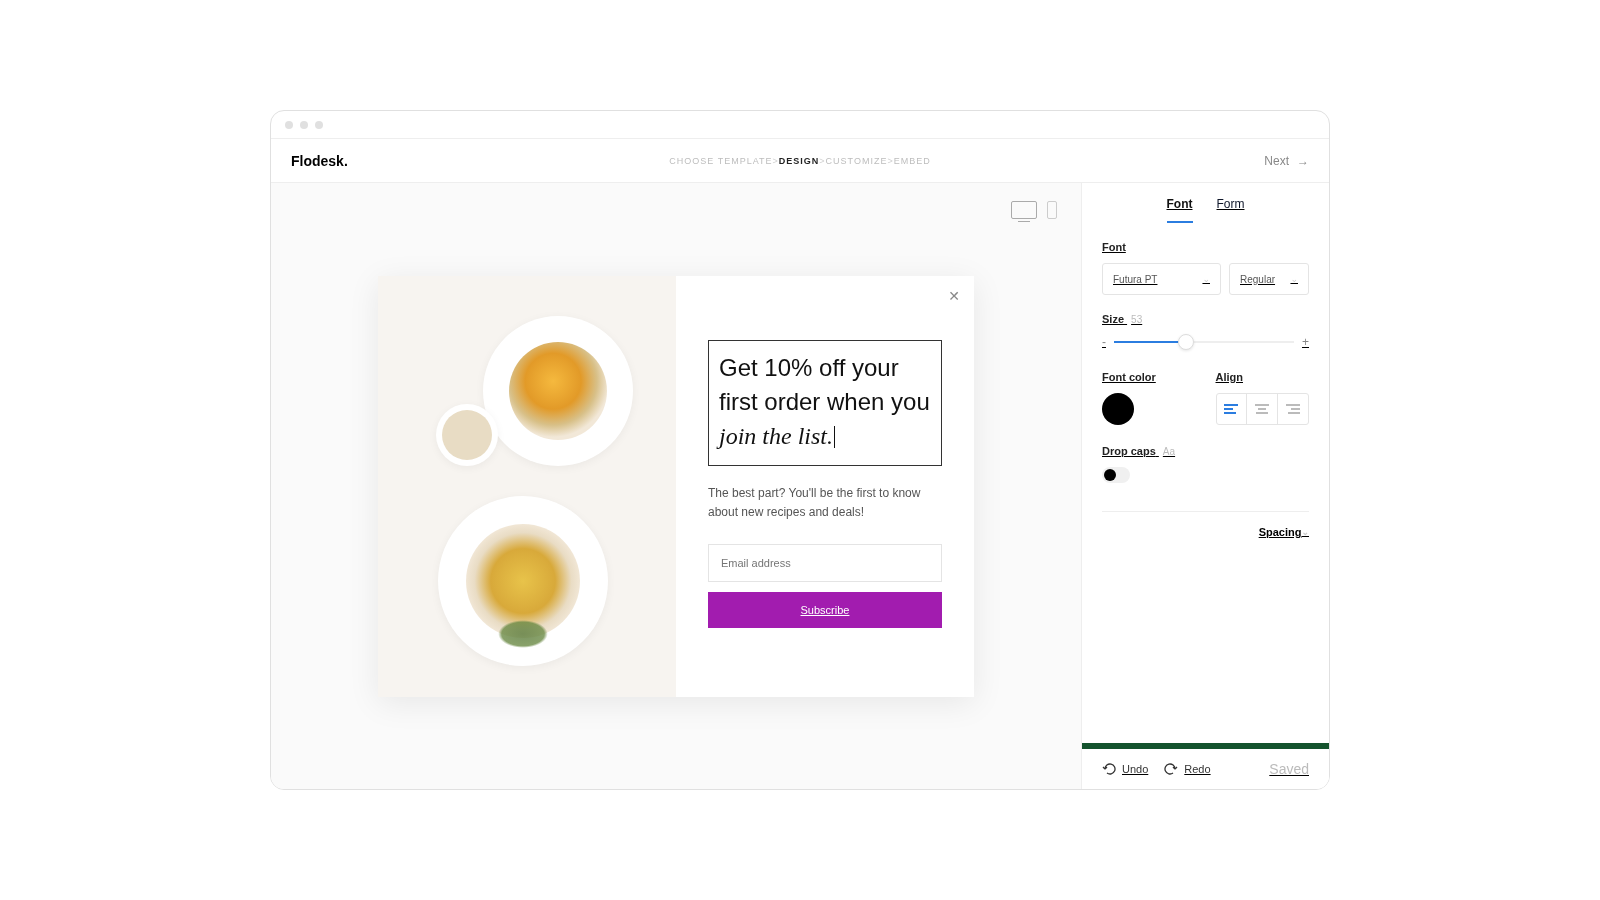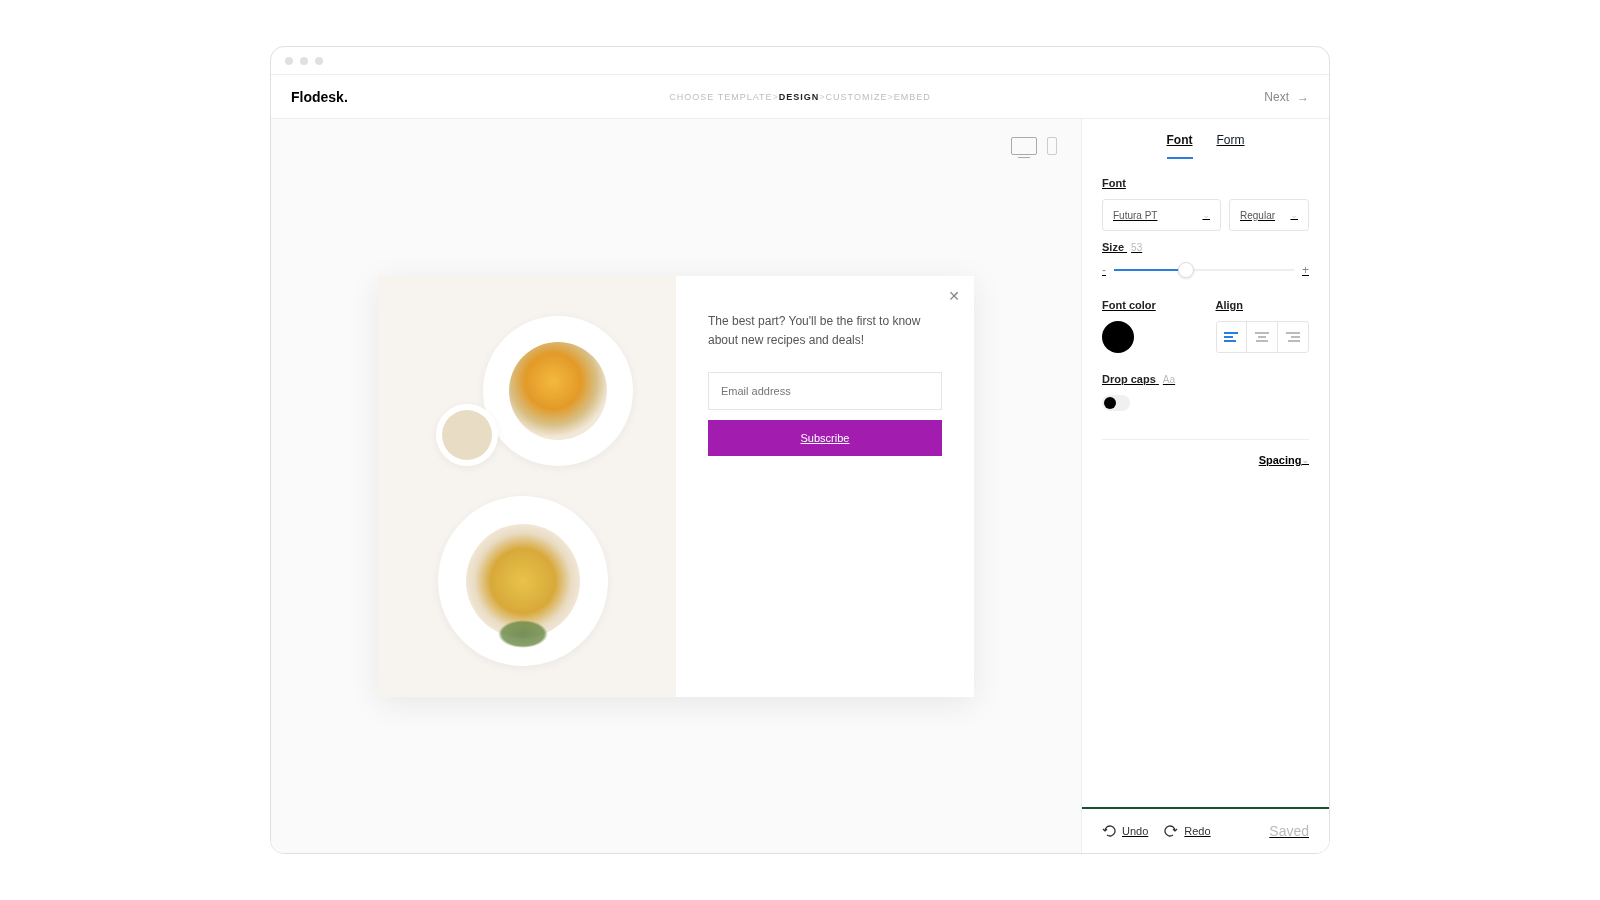--- a/index.html
+++ b/index.html
@@ -7,21 +7,21 @@
   font-family: -apple-system, BlinkMacSystemFont, "Segoe UI", Helvetica, Arial, sans-serif;
   background: #fff;
   width: 1600px;
   height: 900px;
   display: flex;
   align-items: center;
   justify-content: center;
 }
 .browser-frame {
   width: 1060px;
-  height: 808px;
+  height: 680px;
   border: 1px solid #e0e0e0;
   border-radius: 14px;
   overflow: hidden;
   display: flex;
   flex-direction: column;
   background: #fff;
 }
 .browser-chrome {
   height: 28px;
   display: flex;
@@ -200,21 +200,21 @@
 }
 .side-tab { color: #0f172a; padding-bottom: 10px; cursor: pointer; }
 .side-tab.active { color: #111; font-weight: 600; border-bottom: 2px solid #2b7de0; }
 .side-content {
   padding: 18px 20px;
   flex: 1;
   overflow-y: auto;
 }
 .field-label { font-size: 11px; font-weight: 600; color: #222; margin-bottom: 10px; }
 .field-label .hint { color: #bbb; font-weight: 400; font-size: 10px; margin-left: 4px; }
-.row { display: flex; gap: 8px; margin-bottom: 10px; }
+.row { display: flex; gap: 8px; margin-bottom: 18px; }
 .dropdown {
   flex: 1;
   height: 32px;
   border: 1px solid #e4e4e4;
   border-radius: 3px;
   display: flex;
   align-items: center;
   justify-content: space-between;
   padding: 0 10px;
   font-size: 10px;
@@ -292,21 +292,21 @@
 .spacing-row {
   display: flex;
   justify-content: flex-end;
   align-items: center;
   font-size: 11px;
   font-weight: 600;
   cursor: pointer;
 }
 .side-footer {
   height: 46px;
-  border-top: 2px solid #14532d;
+  border-top: 6px solid #14532d;
   display: flex;
   align-items: center;
   padding: 0 20px;
   gap: 16px;
   font-size: 11px;
 }
 .ur-btn { display: flex; align-items: center; gap: 6px; cursor: pointer; color: #333; }
 .saved { margin-left: auto; color: #bbb; font-size: 14px; }
 </style>
 </head>
@@ -349,20 +349,25 @@
               <div class="plate-inner"></div>
             </div>
           <div class="bowl"></div>
           <div class="plate plate2">
               <div class="plate-inner"></div>
               <div class="garnish"></div>
             </div>
         </div>
         <div class="popup-content">
           <div class="close-x">✕</div>
+          <div class="headline-box">
+            <div class="headline">
+              <span>Get 10% off your first order when you </span><span class="italic">join the list.</span><span class="cursor-caret"></span>
+            </div>
+          </div>
           <div class="subtext">The best part? You'll be the first to know about new recipes and deals!</div>
           <input class="email-input" placeholder="Email address" style="">
           <button class="subscribe-btn">Subscribe</button>
         </div>
       </div>
     </div>
 
     <div class="sidebar">
       <div class="side-tabs">
         <div class="side-tab active">Font</div>

